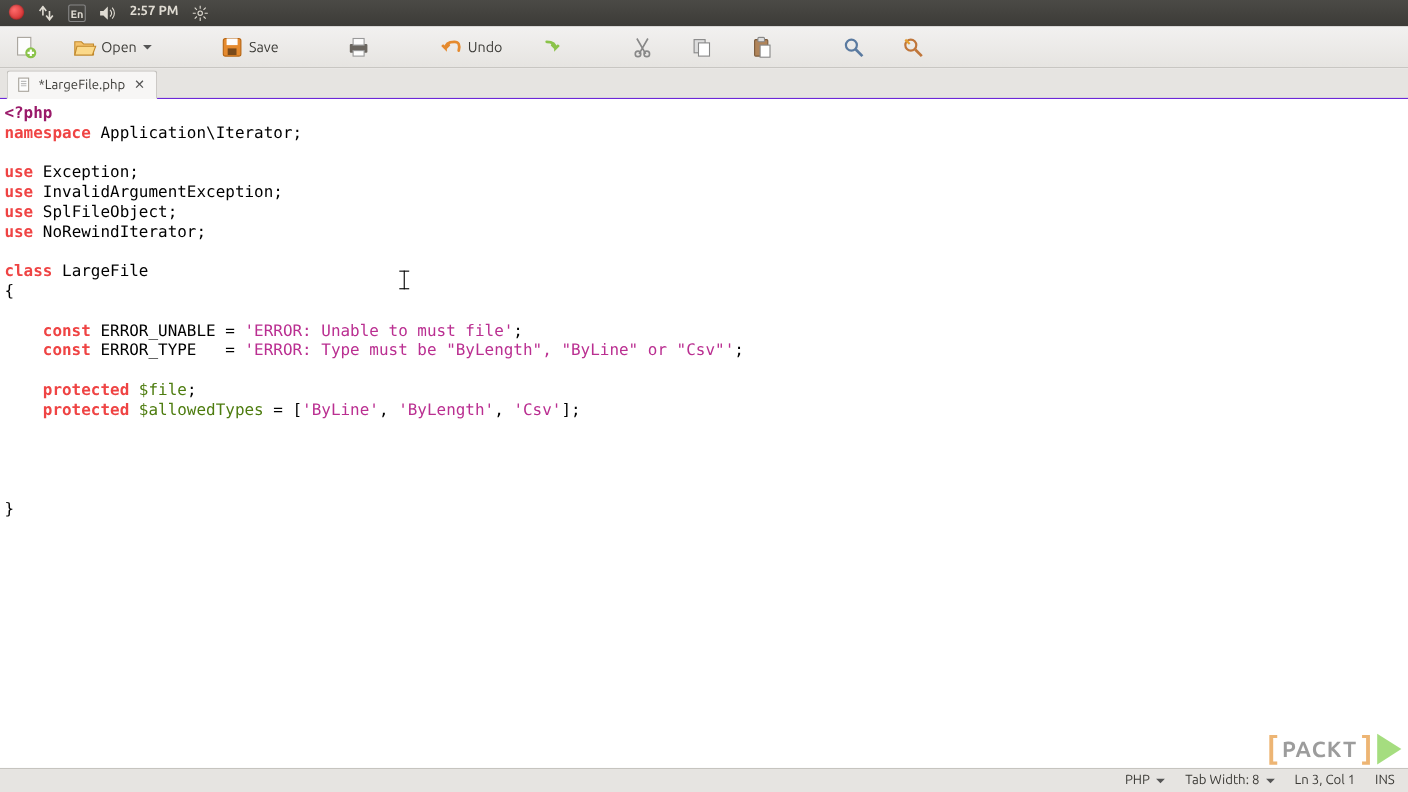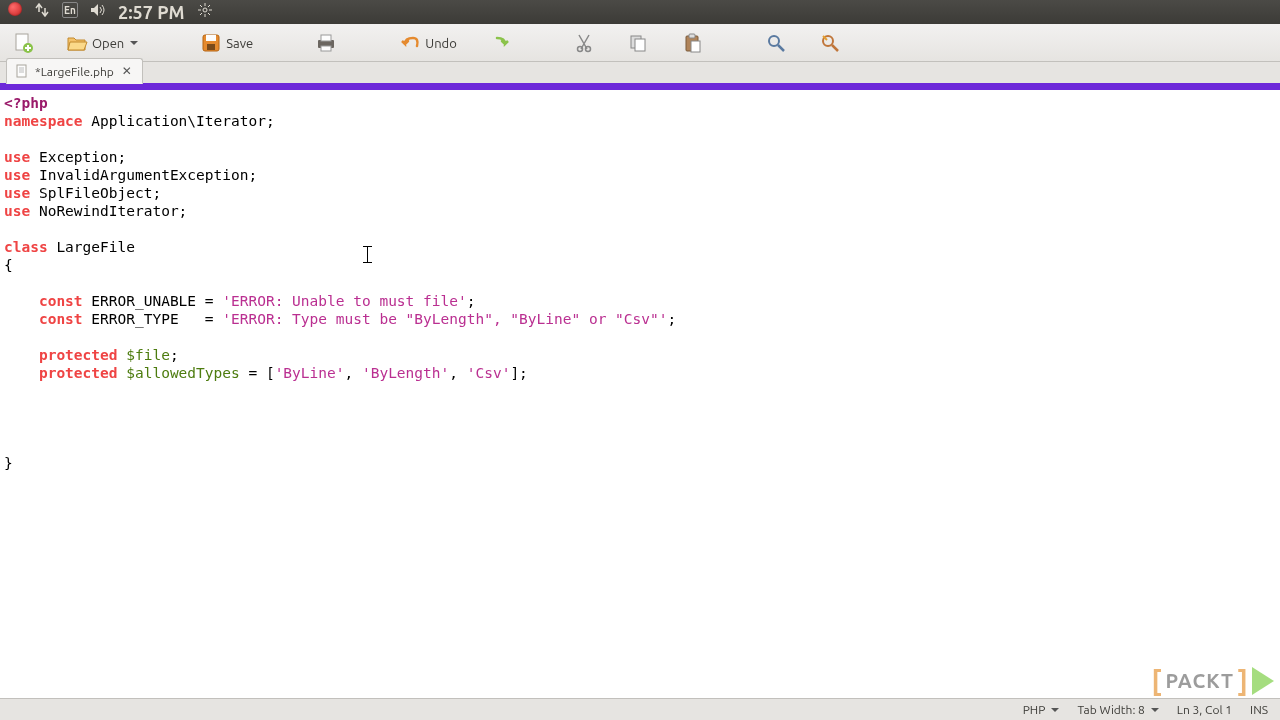--- a/index.html
+++ b/index.html
@@ -44,21 +44,21 @@
   background: radial-gradient(circle at 35% 35%, #ff6b6b, #c62020);
   box-shadow: inset 0 0 2px rgba(0,0,0,0.5);
 }
 .tray-lang {
   border: 1px solid #888;
   padding: 0 2px;
   font-size: 10px;
   font-weight: bold;
   border-radius: 2px;
 }
-.tray-time { font-size: 18px; color: #dfdbd2; }
+.tray-time { font-size: 12px; color: #dfdbd2; }
 .toolbar {
   height: 38px;
   background: linear-gradient(to bottom, #f2f1f0 0%, #e6e4e1 100%);
   border-bottom: 1px solid #c2c0bc;
   display: flex;
   align-items: center;
   padding: 0 6px;
   gap: 20px;
 }
 .tb-btn {
@@ -76,21 +76,21 @@
 .dropdown-caret {
   width: 0; height: 0;
   border-left: 4px solid transparent;
   border-right: 4px solid transparent;
   border-top: 4px solid #555;
   margin-left: 2px;
 }
 .tabbar {
   height: 28px;
   background: #e6e4e1;
-  border-bottom: 7px solid #6d28d9;
+  border-bottom: 1px solid #6d28d9;
   display: flex;
   align-items: flex-end;
   padding-left: 6px;
 }
 .tab {
   height: 26px;
   background: #f7f6f5;
   border: 1px solid #c2c0bc;
   border-bottom: 1px solid #f7f6f5;
   border-radius: 3px 3px 0 0;

